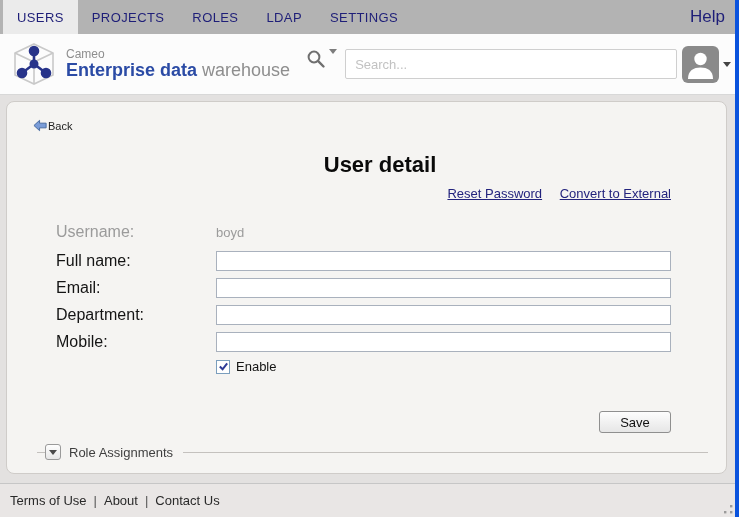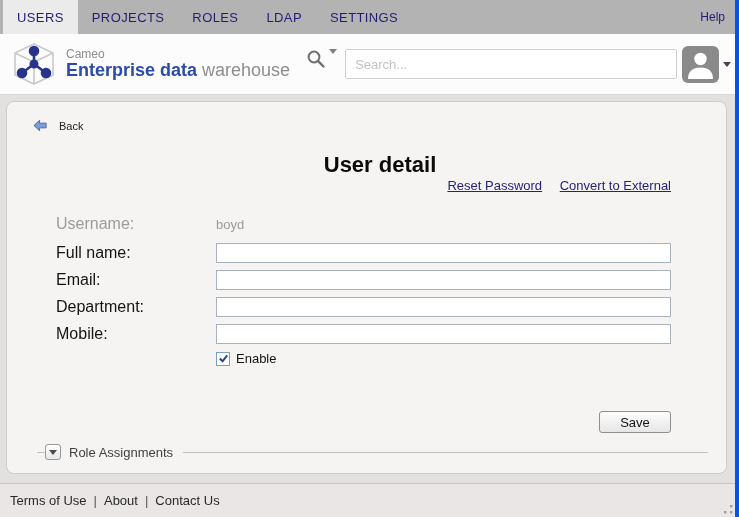--- a/index.html
+++ b/index.html
@@ -3,21 +3,21 @@
 <meta charset="utf-8">
 <style>
   * { margin:0; padding:0; box-sizing:border-box; }
   html,body { width:739px; height:517px; }
   body { font-family:"Liberation Sans", sans-serif; background:#e3e1e0; position:relative; overflow:hidden; }
 
   
   .topbar { height:34px; background:#b3b3b3; display:flex; align-items:stretch; padding-left:3px; }
   .tab { display:flex; align-items:center; padding:0 14px; font-size:13px; color:#1e1e78; letter-spacing:.4px; cursor:pointer; }
   .tab.active { background:#ebebeb; }
-  .help { margin-left:auto; display:flex; align-items:center; padding:0 14px; font-size:12px; color:#1e1e78; cursor:pointer; }
+  .help { margin-left:auto; display:flex; align-items:center; padding:0 14px; font-size:17px; color:#1e1e78; cursor:pointer; }
 
   
   .header { height:61px; background:#fcfcfc; border-bottom:1px solid #d8d8d8; display:flex; align-items:center; }
   .logo { margin-left:10px; width:48px; height:48px; flex:none; }
   .brand { margin-left:8px; line-height:1.1; cursor:pointer; }
   .brand-top { font-size:12px; color:#8e8e8e; }
   .brand-bottom { font-size:18px; }
   .brand-strong { color:#2b4ba5; font-weight:bold; }
   .brand-light { color:#8e8e8e; }
   .search-group { display:flex; align-items:flex-start; margin-left:16px; }
@@ -25,24 +25,24 @@
   .caret { width:0; height:0; border-left:4px solid transparent; border-right:4px solid transparent; border-top:5px solid #7d7d7d; margin-left:3px; }
   .search-input { margin-left:8px; width:332px; height:30px; border:1px solid #cfcfcf; border-radius:2px; padding:0 9px; font-size:13px; color:#444; font-family:"Liberation Sans", sans-serif; background:#fff; }
   .search-input::placeholder { color:#c2c2c2; }
   .account { margin-left:auto; margin-right:8px; display:flex; align-items:center; cursor:pointer; }
   .avatar { width:37px; height:37px; background:#8a8a8a; border-radius:6px; overflow:hidden; }
   .account .caret { border-top-color:#444; margin-left:4px; }
 
   
   .content-wrap { margin:6px 12px 0 6px; }
   .panel { background:#f5f4f2; border:1px solid #cfccc9; border-radius:8px; height:373px; position:relative; }
-  .back-row { padding:16px 0 0 26px; display:flex; align-items:center; gap:11px; font-size:11px; color:#222; cursor:pointer; width:max-content; }
+  .back-row { padding:16px 0 0 26px; display:flex; align-items:center; gap:0; font-size:11px; color:#222; cursor:pointer; width:max-content; }
   .back-row svg { width:15px; height:15px; }
   .page-title { margin:19px 0 0 27px; font-size:22px; font-weight:700; color:#0a0a0a;text-align:center; }
-  .actions-row { margin-top:0; padding-right:55px; text-align:right; font-size:13px; }
+  .actions-row { margin-top:8px; padding-right:55px; text-align:right; font-size:13px; }
   .actions-row a { color:#23237d; text-decoration:underline; margin-left:14px; cursor:pointer; }
 
   .form { margin-top:22px; }
   .row { display:flex; align-items:center; padding-left:49px; margin-bottom:7px; }
   .lbl { width:160px; font-size:16px; color:#141414; flex:none; }
   .lbl.muted, .val.muted { color:#9b9b9b; }
   .row.username-row { height:18px; margin-bottom:10px; }
   .val { font-size:13px; }
   .field { width:455px; height:20px; border:1px solid #a9b1bd; background:#fff; font-size:13px; padding:0 4px; font-family:"Liberation Sans", sans-serif; color:#222; }
   .check-row { padding-left:209px; display:flex; align-items:center; margin-top:3px; }

